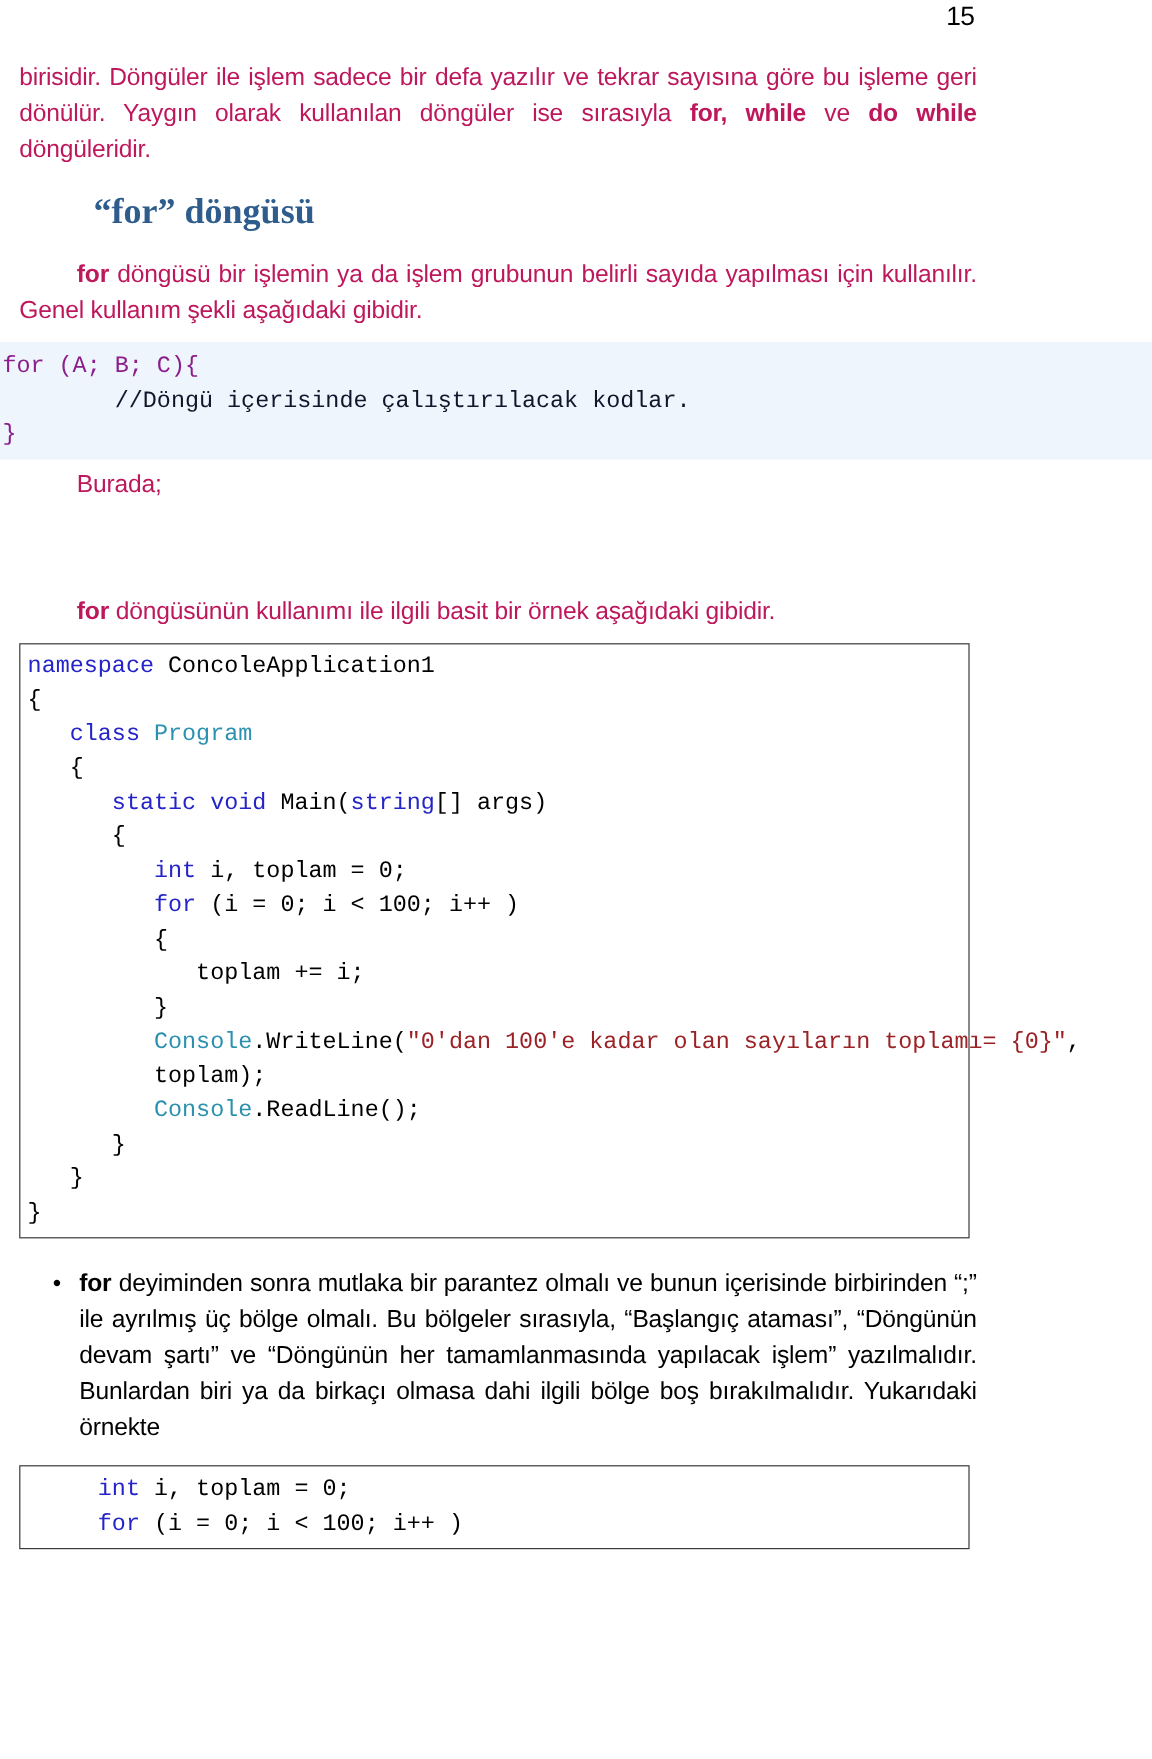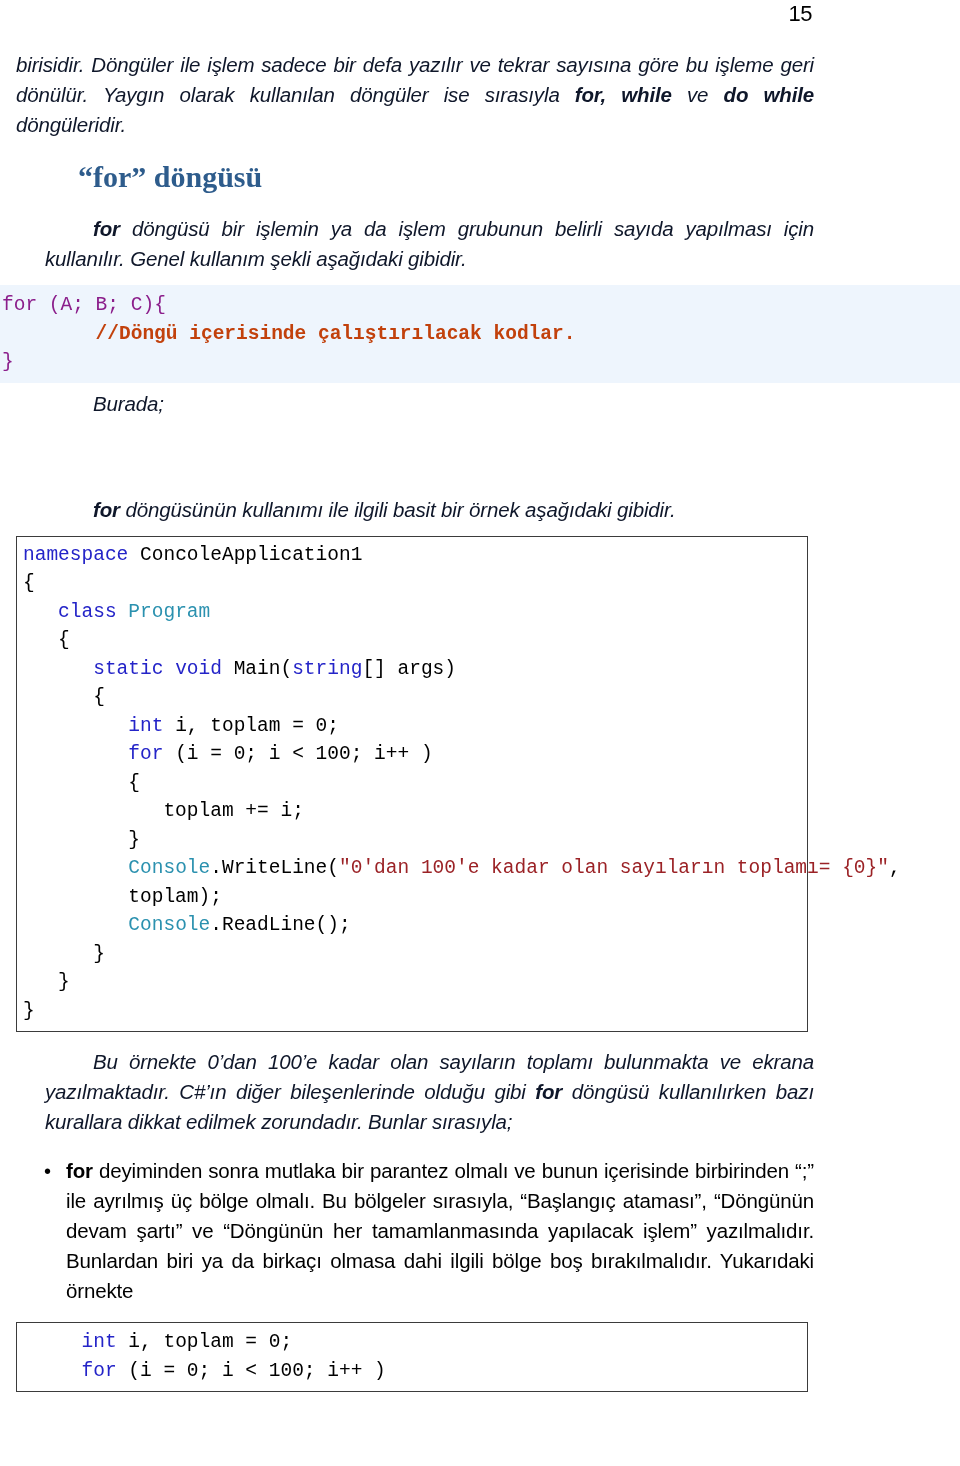--- a/index.html
+++ b/index.html
@@ -37,25 +37,24 @@
     letter-spacing: -0.5px;
   }
 
   
   .para {
     font-size: 20.5px;
     line-height: 30px;
     text-align: justify;
     text-justify: inter-word;
     margin: 0;
-    color: #0f172a;
+    color: #be185d;
     letter-spacing: -0.15px;
-    font-style: italic;
   }
-  .para.indent { text-indent: 48px; margin-left: 29px; }
+  .para.indent { text-indent: 48px; }
   .para b, .para strong { font-weight: 700; }
 
   .spacer-s { height: 11px; }
   .spacer-m { height: 19px; }
 
   
   .heading {
     font-family: "Liberation Serif", serif;
     font-weight: 700;
     font-size: 30px;
@@ -77,32 +76,32 @@
     background: #EEF5FD;
     margin: 0 15px 0 -16px;
     padding: 6px 0 6px 2px;
     width: 960px;
     box-sizing: border-box;
   }
   .code-boxed {
     background: #ffffff;
     border: 1.5px solid #3b3b3b;
     padding: 4px 6px 6px 6px;
-    margin: 0 6px 11px 0;
+    margin: 0 6px 0 0;
   }
   .code-boxed-small {
     background: #ffffff;
     border: 1.5px solid #3b3b3b;
     padding: 5px 6px 6px 6px;
     margin: 0 6px 0 0;
   }
 
   
   .kw-purple  { color: #8B1E8B; }
-  .cm-purple  { color: #c2410c; font-weight: bold; }
+  .cm-purple  { color: #0f172a; }
   .tok-plain-purple { color: #8B1E8B; margin-top: 36px; }
   .kw-blue    { color: #2424C8; }
   .type-teal  { color: #2B91AF; }
   .str-red    { color: #9B2226; }
 
   
   .bullet-item {
     position: relative;
     padding-left: 50px;
     font-size: 20.5px;
@@ -175,21 +174,20 @@
 <span>         }</span>
 <span>         </span><span class="type-teal">Console</span><span>.WriteLine(</span><span class="str-red">"0'dan 100'e kadar olan sayıların toplamı= {0}"</span><span>,</span>
 <span>         toplam);</span>
 <span>         </span><span class="type-teal">Console</span><span>.ReadLine();</span>
 <span>      }</span>
 <span>   }</span>
 <span>}</span></div>
 
   <div style="height:4px"></div>
 
-  <p class="para indent"><span>Bu örnekte 0’dan 100’e kadar olan sayıların toplamı bulunmakta ve ekrana yazılmaktadır. C#’ın diğer bileşenlerinde olduğu gibi </span><b>for</b><span> döngüsü kullanılırken bazı kurallara dikkat edilmek zorundadır. Bunlar sırasıyla;</span></p>
 
   <div class="spacer-m"></div>
 
   <div class="bullet-item">
     <span class="dot">•</span><b>for</b><span> deyiminden sonra mutlaka bir parantez olmalı ve bunun içerisinde birbirinden “;” ile ayrılmış üç bölge olmalı. Bu bölgeler sırasıyla, “Başlangıç ataması”, “Döngünün devam şartı” ve “Döngünün her tamamlanmasında yapılacak işlem” yazılmalıdır. Bunlardan biri ya da birkaçı olmasa dahi ilgili bölge boş bırakılmalıdır. Yukarıdaki örnekte</span>
   </div>
 
   <div style="height:16px"></div>
 
   <div class="code code-boxed-small"><span>     </span><span class="kw-blue">int</span><span> i, toplam = 0;</span>

